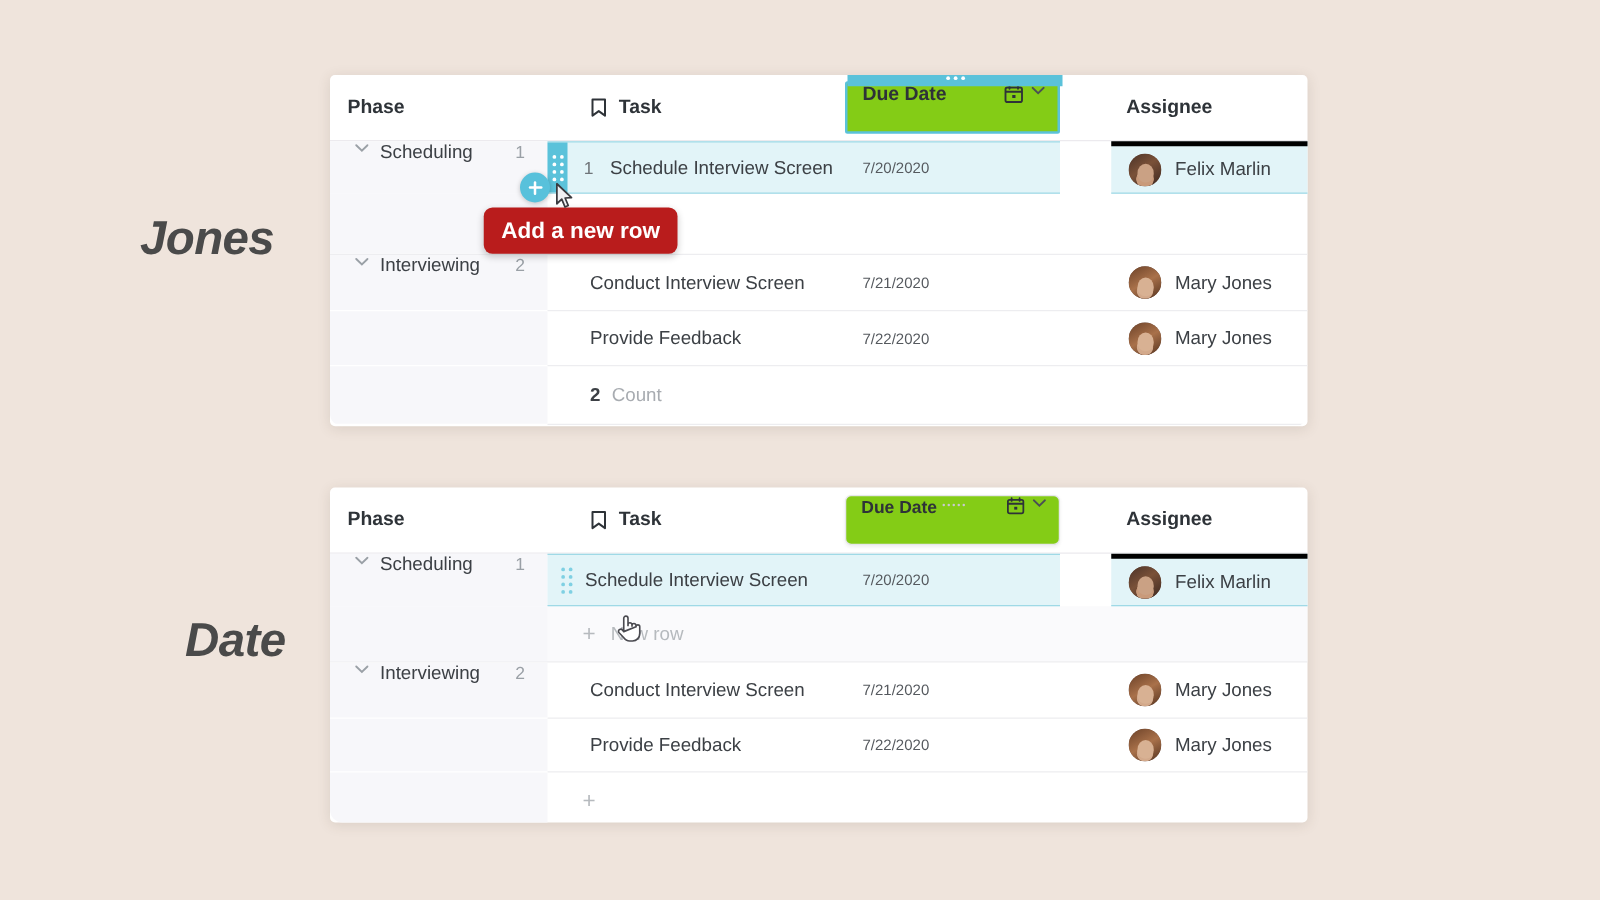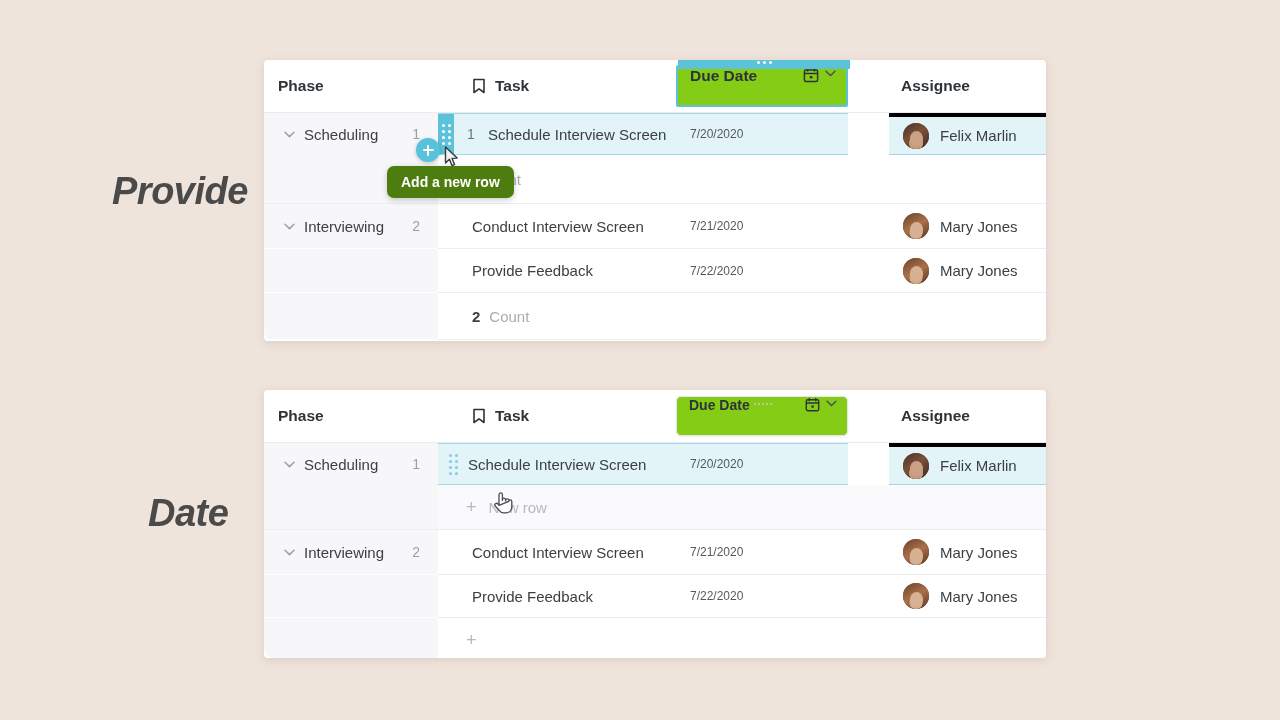--- a/index.html
+++ b/index.html
@@ -148,21 +148,21 @@
 
   .cal-icon { margin-right: 6px; color: #2e3338; display: inline-flex; }
   .caret { color: #4a4f55; font-size: 11px; }
 
   
   .brow { min-height: 42px; }
 
   .phasecell {
     background: #f7f7fa;
     display: flex;
-    align-items: center;
+    align-items: flex-start;
     padding-left: 20px;
     font-size: 15px;
     color: #3c4045;
     position: relative;
   }
   .phasecell .chev { color: #9aa0a6; font-size: 11px; margin-right: 9px; }
   .phasecell .pname { flex: 1; }
   .phasecell .pcount { color: #9aa0a6; font-size: 14px; padding-right: 18px; }
   .phasecell.blank { justify-content: flex-start; }
 
@@ -318,39 +318,39 @@
     display: flex; align-items: center; justify-content: center;
     z-index: 40;
   }
   .add-fab .v, .add-fab .h { position: absolute; background: #fff; border-radius: 1px; }
   .add-fab .v { width: 2px; height: 11px; }
   .add-fab .h { width: 11px; height: 2px; }
 
   
   .tooltip {
     position: absolute;
-    background: #4d7c0f;
+    background: #b91c1c;
     color: #ffffff;
-    font-size: 14px;
+    font-size: 18px;
     font-weight: bold;
     padding: 8px 14px;
     border-radius: 7px;
     white-space: nowrap;
     z-index: 45;
     box-shadow: 0 2px 6px rgba(0,0,0,0.2);
   }
 
   
   .cursor-arrow { position: absolute; z-index: 60; }
   .cursor-hand  { position: absolute; z-index: 60; }
 </style>
 </head>
 <body>
 
-<div class="section-label" id="label-before">Provide</div>
+<div class="section-label" id="label-before">Jones</div>
 
 <div class="card" id="card-before">
   <div class="card-inner">
 
     <div class="grid-row hdr">
       <div class="cell c-phase">
         <span>Phase</span>
       </div>
       <div class="cell c-task" style="padding-left:34px;">
         <span class="hdr-icon">

